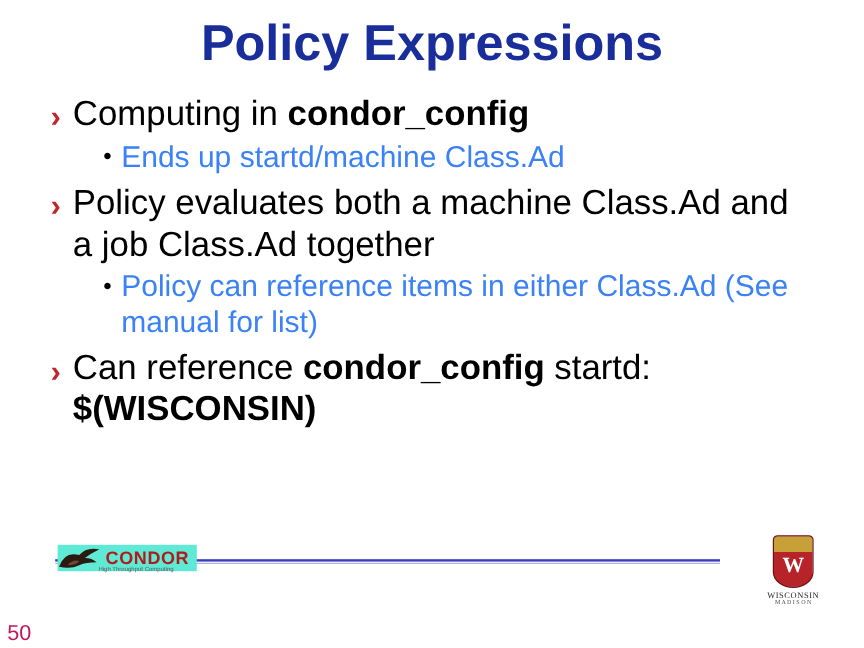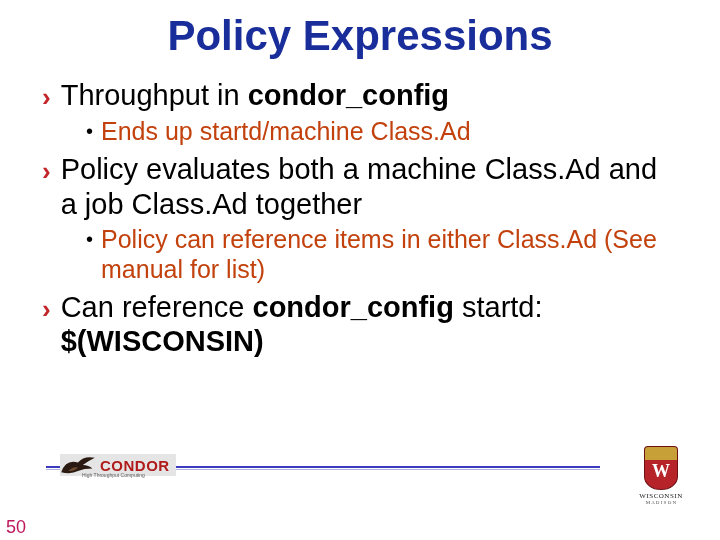--- a/index.html
+++ b/index.html
@@ -57,21 +57,21 @@
     margin-bottom: 2px;
   }
   .dot {
     color: #000;
     font-size: 20px;
     line-height: 30px;
     margin-right: 8px;
     flex: 0 0 auto;
   }
   .b2text {
-    color: #c2410c;
+    color: #3b82f6;
     font-size: 25px;
     line-height: 1.2;
   }
   .footer {
     position: absolute;
     left: 0;
     right: 0;
     bottom: 0;
     height: 88px;
   }
@@ -79,26 +79,26 @@
     position: absolute;
     left: 46px;
     right: 120px;
     top: 14px;
     height: 4px;
     border-top: 2px solid #3b3bbf;
     border-bottom: 1px solid #b0b0e0;
   }
   .condor-logo {
     position: absolute;
-    left: 60px;
+    left: 48px;
     top: 2px;
     display: flex;
     align-items: center;
     gap: 4px;
-    background: #e5e5e5;
+    background: #5eead4;
     padding-right: 6px;
   }
   .eagle {
     width: 36px; height: 22px;
   }
   .condor-word {
     font-family: Arial, sans-serif;
     font-weight: bold;
     font-size: 15px;
     color: #b11a1a;
@@ -166,21 +166,21 @@
 
 <div class="slide">
 
   <div class="title">Policy Expressions</div>
 
   <div class="content">
 
     <div class="bullet1">
       <span class="chev">›</span>
       <span class="b1text">
-        <span>Throughput in </span><span class="mono">condor_config</span>
+        <span>Computing in </span><span class="mono">condor_config</span>
       </span>
     </div>
 
     <div class="bullet2">
       <span class="dot">•</span>
       <span class="b2text">Ends up startd/machine Class.Ad</span>
     </div>
 
     <div class="bullet1">
       <span class="chev">›</span>

